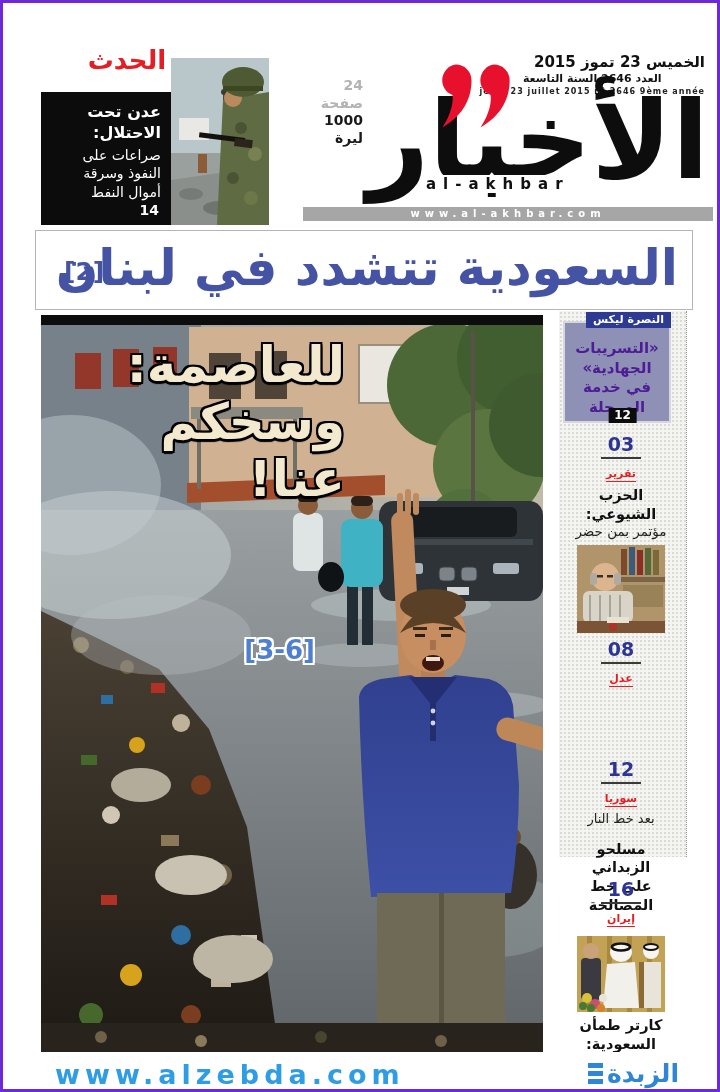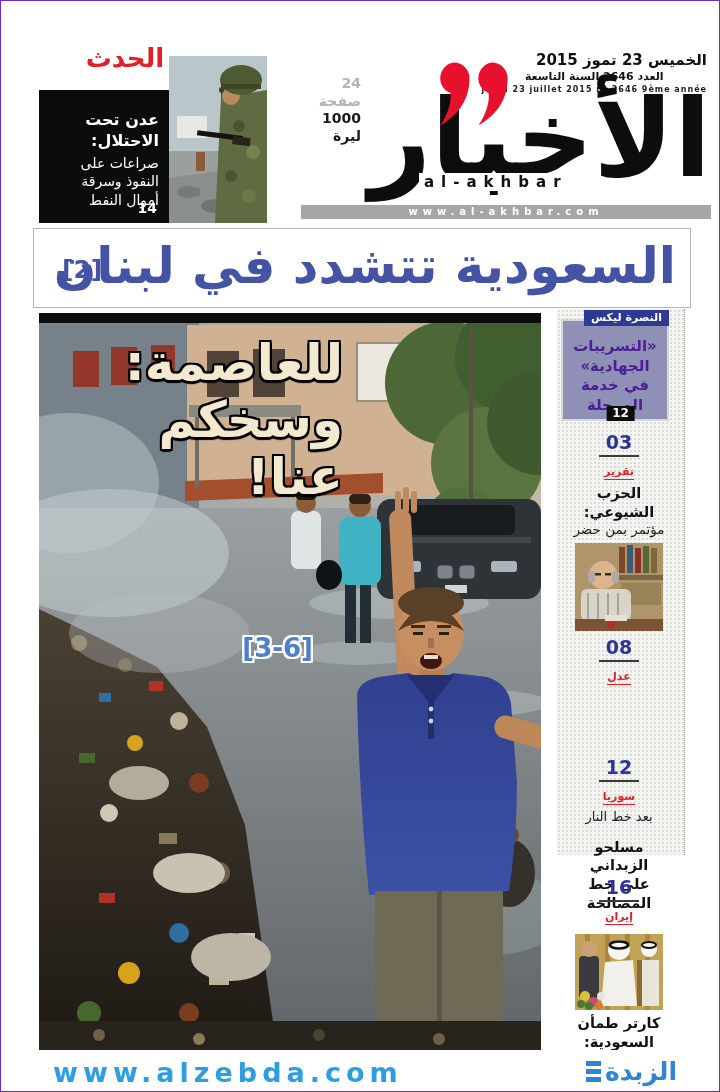--- a/index.html
+++ b/index.html
@@ -1,26 +1,26 @@
 <!DOCTYPE html>
 <html lang="ar"><head>
 <meta charset="utf-8">
 <style>
   html,body{margin:0;padding:0;background:#e9e9e9;}
   #page{position:relative;width:720px;height:1092px;margin:0 auto;background:#ffffff;
-        border:1px solid #6d28d9;box-sizing:border-box;overflow:hidden;
+        border:3px solid #6d28d9;box-sizing:border-box;overflow:hidden;
         font-family:"DejaVu Sans",sans-serif;color:#111;}
   .abs{position:absolute;}
   .ar{direction:rtl;}
 
   
   .event-label{left:38px;top:42px;width:172px;text-align:center;
                font-size:26px;font-weight:bold;color:#e31e24;}
   .event-box{left:38px;top:89px;width:130px;height:133px;background:#0c0c0c;color:#fff;
-             padding:20px 10px 6px;box-sizing:border-box;text-align:right;}
+             padding:10px 10px 6px;box-sizing:border-box;text-align:right;}
   .event-title{display:block;font-size:16px;font-weight:bold;line-height:1.3;}
   .event-sub{display:block;font-size:14px;font-weight:normal;line-height:1.35;margin-top:2px;}
   .event-page{position:absolute;right:12px;bottom:7px;font-size:14px;font-weight:bold;color:#fff;}
   .event-photo{left:168px;top:55px;width:98px;height:167px;}
 
   .pages-price{left:296px;top:74px;width:64px;text-align:right;line-height:1.25;}
   .pages{display:block;font-size:14px;font-weight:bold;color:#b3b3b3;}
   .price{display:block;font-size:14px;font-weight:bold;color:#1a1a1a;}
 
   .dateblock{right:12px;top:50px;text-align:right;}

